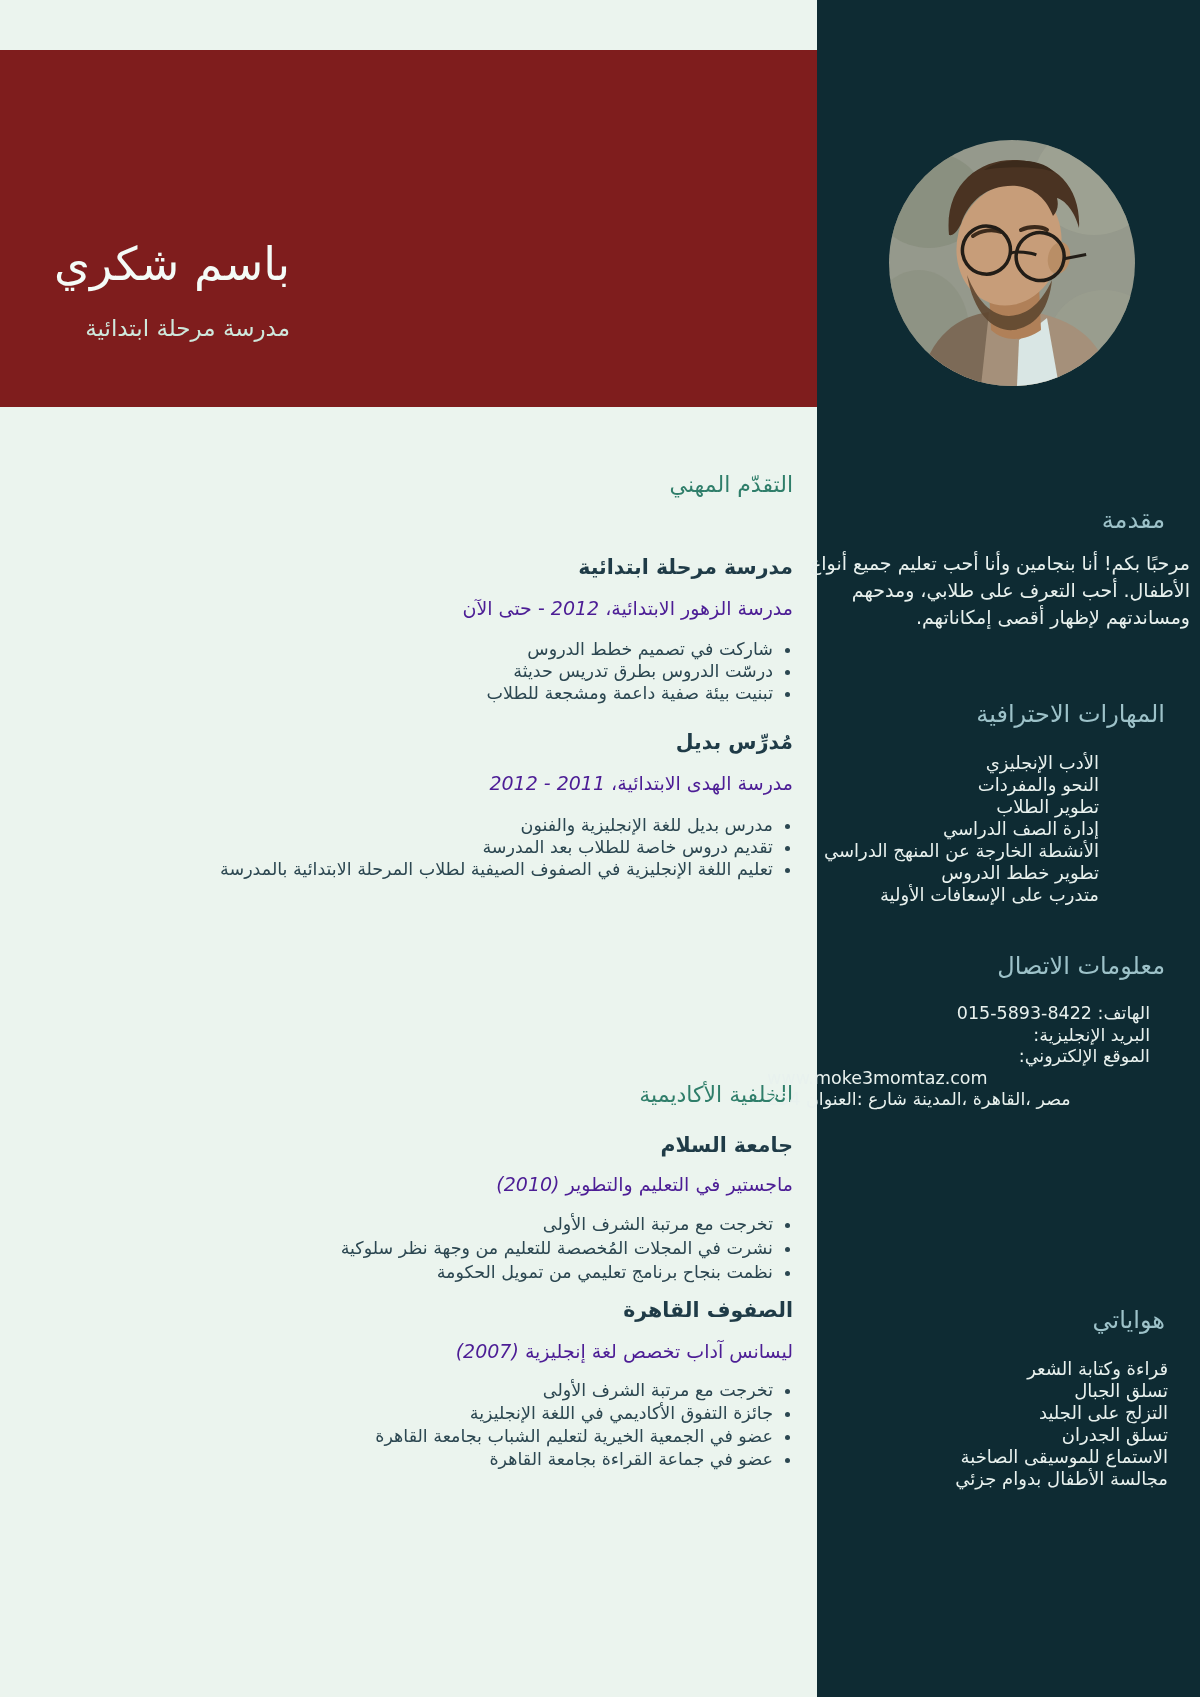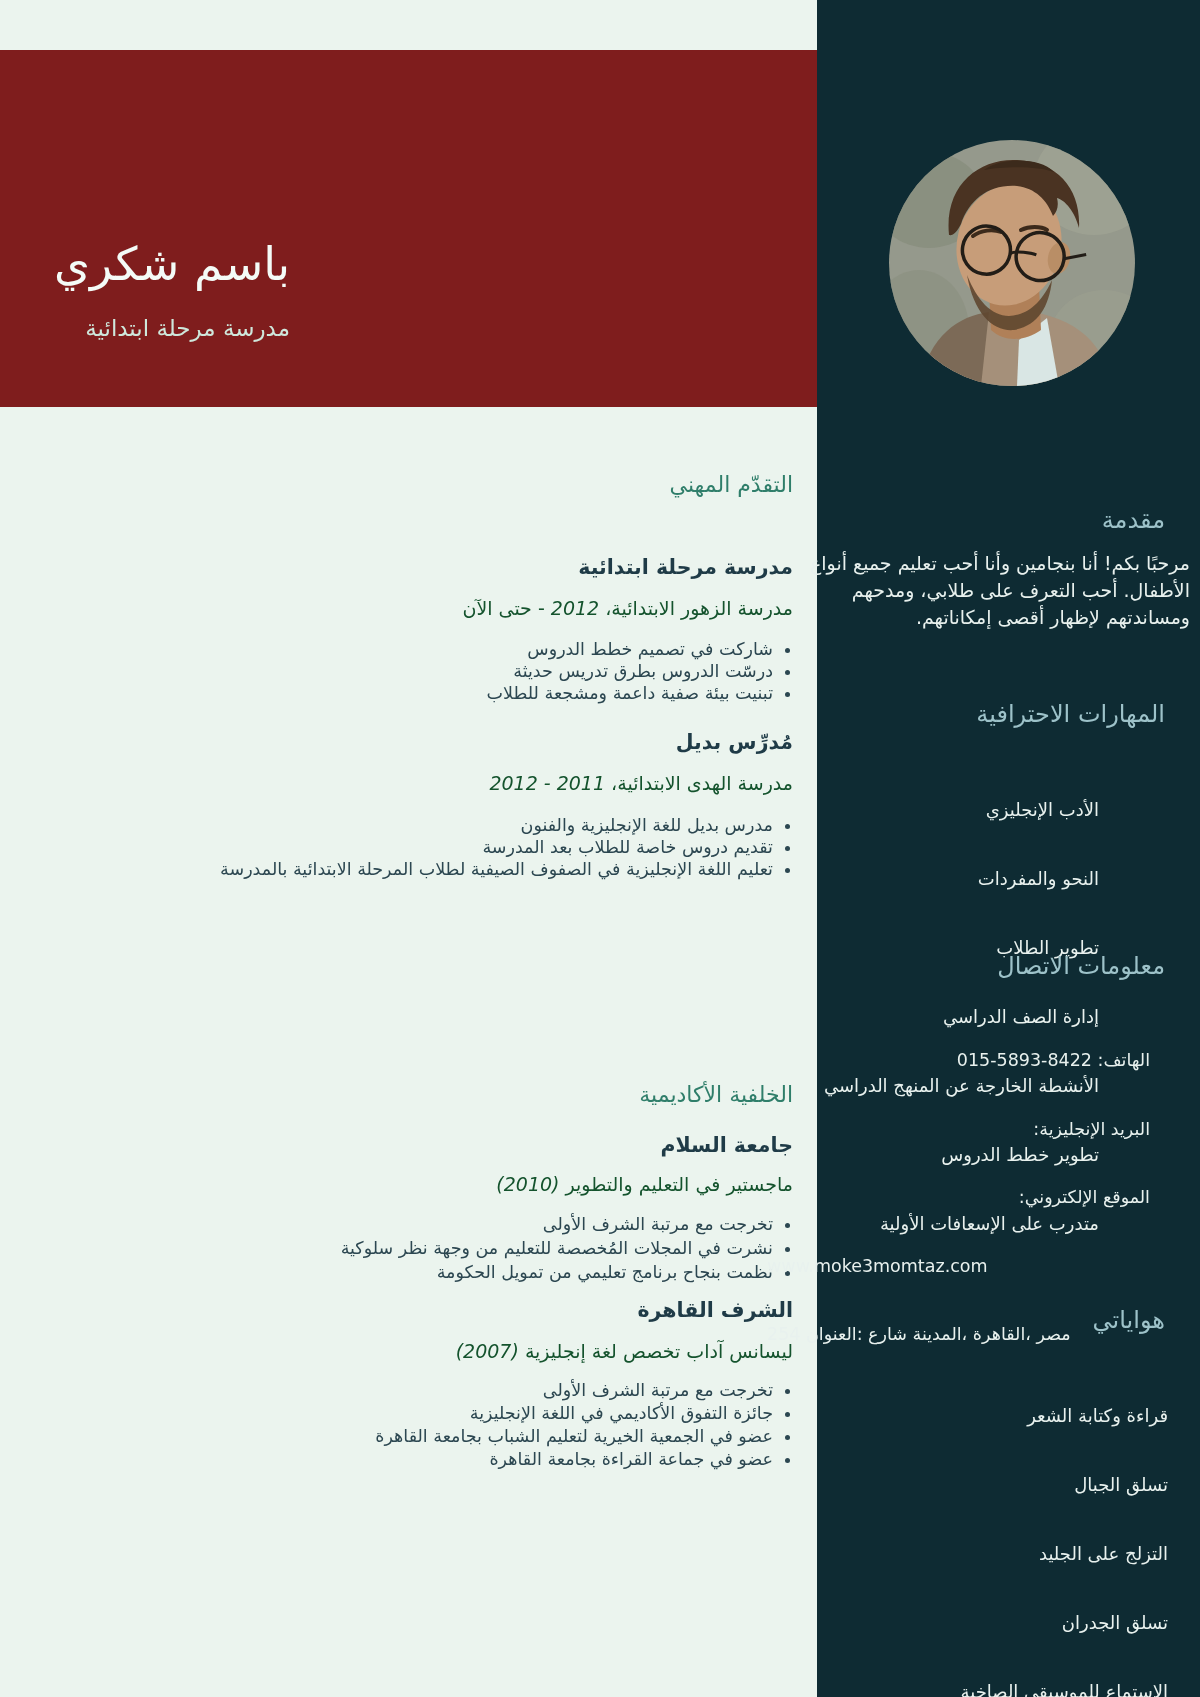--- a/index.html
+++ b/index.html
@@ -14,31 +14,31 @@
   .hero{position:absolute;top:50px;left:0;width:817px;height:357px;background:#7f1d1d;}
   .hero-text{position:absolute;top:182px;left:0;width:290px;text-align:right;direction:rtl;}
   .hero-name{font-size:46px;line-height:64px;color:#f4fbf7;letter-spacing:0;}
   .hero-role{margin-top:16px;font-size:23px;line-height:32px;color:#cfe8dc;}
   .photo-wrap{position:absolute;top:140px;left:889px;width:246px;height:246px;border-radius:50%;overflow:hidden;}
   
   .main{position:absolute;top:0;left:0;width:793px;direction:rtl;text-align:right;}
   .blk{position:absolute;right:0;width:793px;direction:rtl;text-align:right;}
   .sec-h{font-size:22px;line-height:30px;color:#2f7e6a;font-weight:400;}
   .job-title{font-size:20.5px;line-height:30px;font-weight:700;color:#1f3b47;}
-  .job-org{font-size:19px;line-height:28px;color:#14532d;}
+  .job-org{font-size:19px;line-height:28px;color:#4c1d95;}
   .job-org i{font-style:italic;}
   ul.blts{margin:0;padding:0 20px 0 0;list-style:disc;color:#2c4751;}
   ul.blts li{font-size:17.5px;line-height:22px;}
   ul.blts.wide li{line-height:23px;}
   ul.blts.wider li{line-height:24px;}
   
   .sb-blk{position:absolute;right:0;width:383px;direction:rtl;color:#e8f1ee;}
   .sb-h{font-size:24px;line-height:32px;color:#9dc2c9;font-weight:400;padding-left:0;padding-right:35px;}
   .sb-intro{font-size:19px;line-height:27px;padding:0 10px 0 28px;color:#e8f1ee;}
-  .sb-list div{font-size:18px;line-height:22px;white-space:nowrap;margin-top:47px;}
+  .sb-list div{font-size:18px;line-height:22px;white-space:nowrap;}
   .sb-list.skills{padding-right:101px;}
   .sb-list.contact{padding-right:50px;}
   .sb-list.contact div{font-size:17.5px;line-height:21.5px;}
   .sb-list.hobbies{padding-right:32px;}
 </style>
 </head>
 <body>
 
 <div class="sidebar"></div>
 
@@ -110,21 +110,21 @@
   <div class="blk sec-h" style="top:1080px">الخلفية الأكاديمية</div>
 
   <div class="blk job-title" style="top:1130px">جامعة السلام</div>
   <div class="blk job-org" style="top:1170px"><span>ماجستير في التعليم والتطوير </span><i>(2010)</i></div>
   <ul class="blk blts wider" style="top:1212px">
       <li>تخرجت مع مرتبة الشرف الأولى</li>
       <li>نشرت في المجلات المُخصصة للتعليم من وجهة نظر سلوكية</li>
       <li>نظمت بنجاح برنامج تعليمي من تمويل الحكومة</li>
     </ul>
 
-  <div class="blk job-title" style="top:1295px">الشرف القاهرة</div>
+  <div class="blk job-title" style="top:1295px">الصفوف القاهرة</div>
   <div class="blk job-org" style="top:1337px"><span>ليسانس آداب تخصص لغة إنجليزية </span><i>(2007)</i></div>
   <ul class="blk blts wide" style="top:1379px">
       <li>تخرجت مع مرتبة الشرف الأولى</li>
       <li>جائزة التفوق الأكاديمي في اللغة الإنجليزية</li>
       <li>عضو في الجمعية الخيرية لتعليم الشباب بجامعة القاهرة</li>
       <li>عضو في جماعة القراءة بجامعة القاهرة</li>
     </ul>
 
 </div>
 

